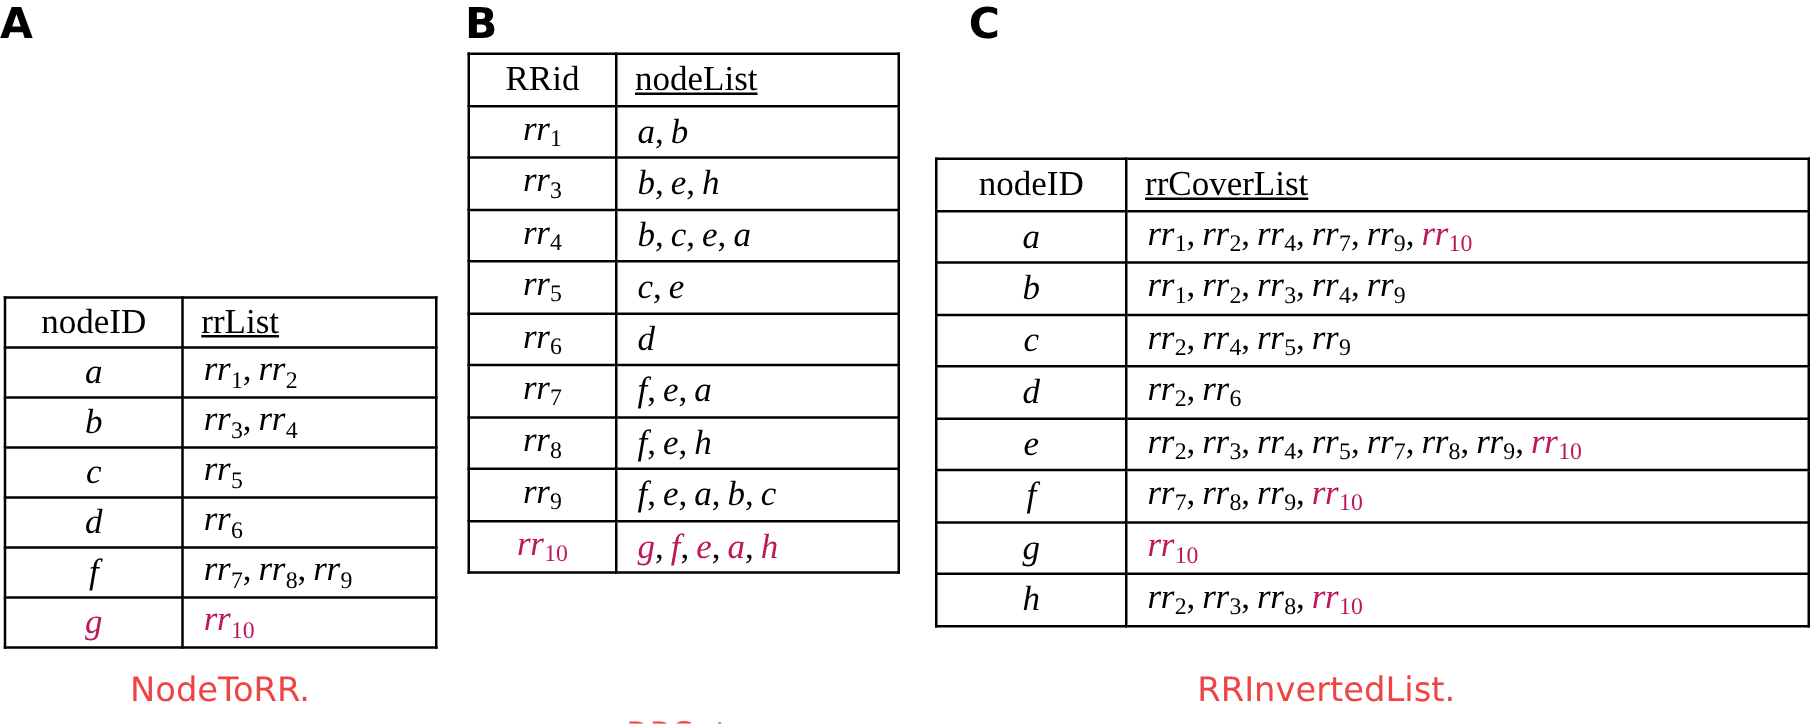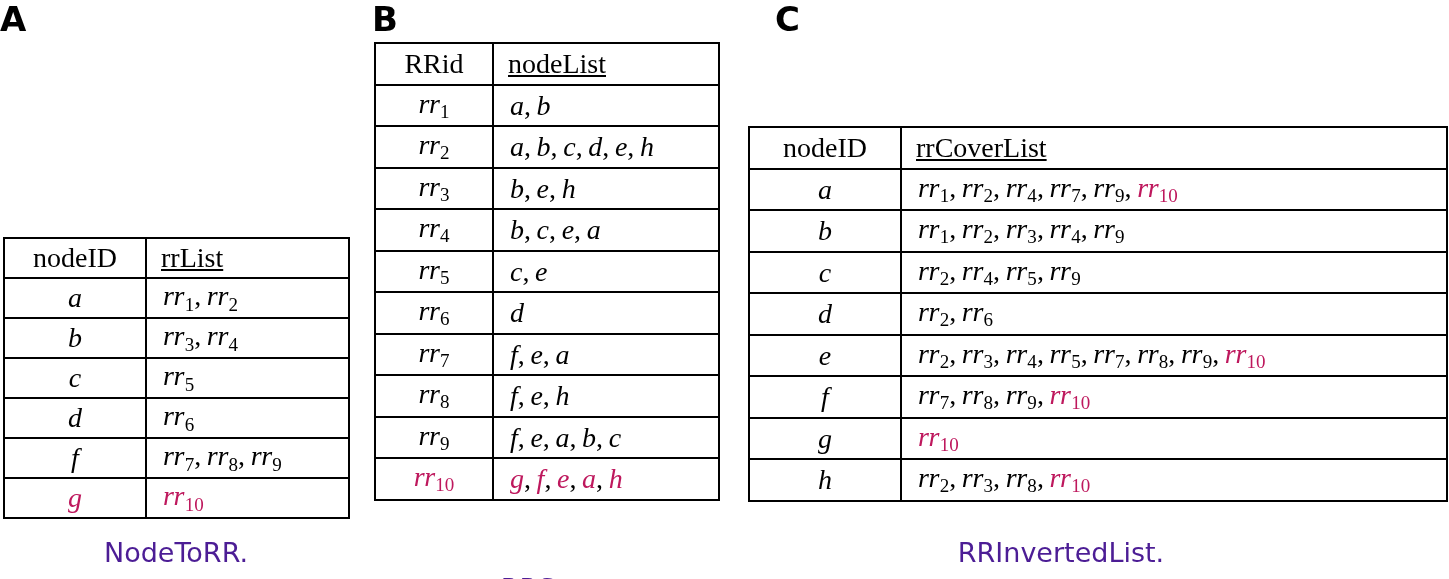--- a/index.html
+++ b/index.html
@@ -28,21 +28,21 @@
   #letter-a { left: 0px;   top: 2px; }
   #letter-b { left: 372px; top: 2px; }
   #letter-c { left: 775px; top: 2px; }
 
   
   .caption {
     position: absolute;
     font-family: "DejaVu Sans", sans-serif;
     font-size: 27px;
     line-height: 30px;
-    color: #4c1d95;
+    color: #ef4444;
     text-align: center;
     white-space: nowrap;
   }
   #caption-a { left: 0px;   top: 538px; width: 352px; }
   #caption-b { left: 374px; top: 538px; width: 344px; margin-top: 36px; }
   #caption-c { left: 712px; top: 538px; width: 698px; }
 
   
   table.tbl {
     position: absolute;
@@ -169,24 +169,20 @@
     <tbody>
         <tr>
           <td class="hdr">RRid</td>
           <td class="hdr left">nodeList</td>
         </tr>
         <tr>
           <td class="key"><span class="rr">rr<span class="sub">1</span></span></td>
           <td class="val"><span class="nd">a</span><span class="sep">, </span><span class="nd">b</span></td>
         </tr>
         <tr>
-          <td class="key"><span class="rr">rr<span class="sub">2</span></span></td>
-          <td class="val"><span class="nd">a</span><span class="sep">, </span><span class="nd">b</span><span class="sep">, </span><span class="nd">c</span><span class="sep">, </span><span class="nd">d</span><span class="sep">, </span><span class="nd">e</span><span class="sep">, </span><span class="nd">h</span></td>
-        </tr>
-        <tr>
           <td class="key"><span class="rr">rr<span class="sub">3</span></span></td>
           <td class="val"><span class="nd">b</span><span class="sep">, </span><span class="nd">e</span><span class="sep">, </span><span class="nd">h</span></td>
         </tr>
         <tr>
           <td class="key"><span class="rr">rr<span class="sub">4</span></span></td>
           <td class="val"><span class="nd">b</span><span class="sep">, </span><span class="nd">c</span><span class="sep">, </span><span class="nd">e</span><span class="sep">, </span><span class="nd">a</span></td>
         </tr>
         <tr>
           <td class="key"><span class="rr">rr<span class="sub">5</span></span></td>
           <td class="val"><span class="nd">c</span><span class="sep">, </span><span class="nd">e</span></td>

